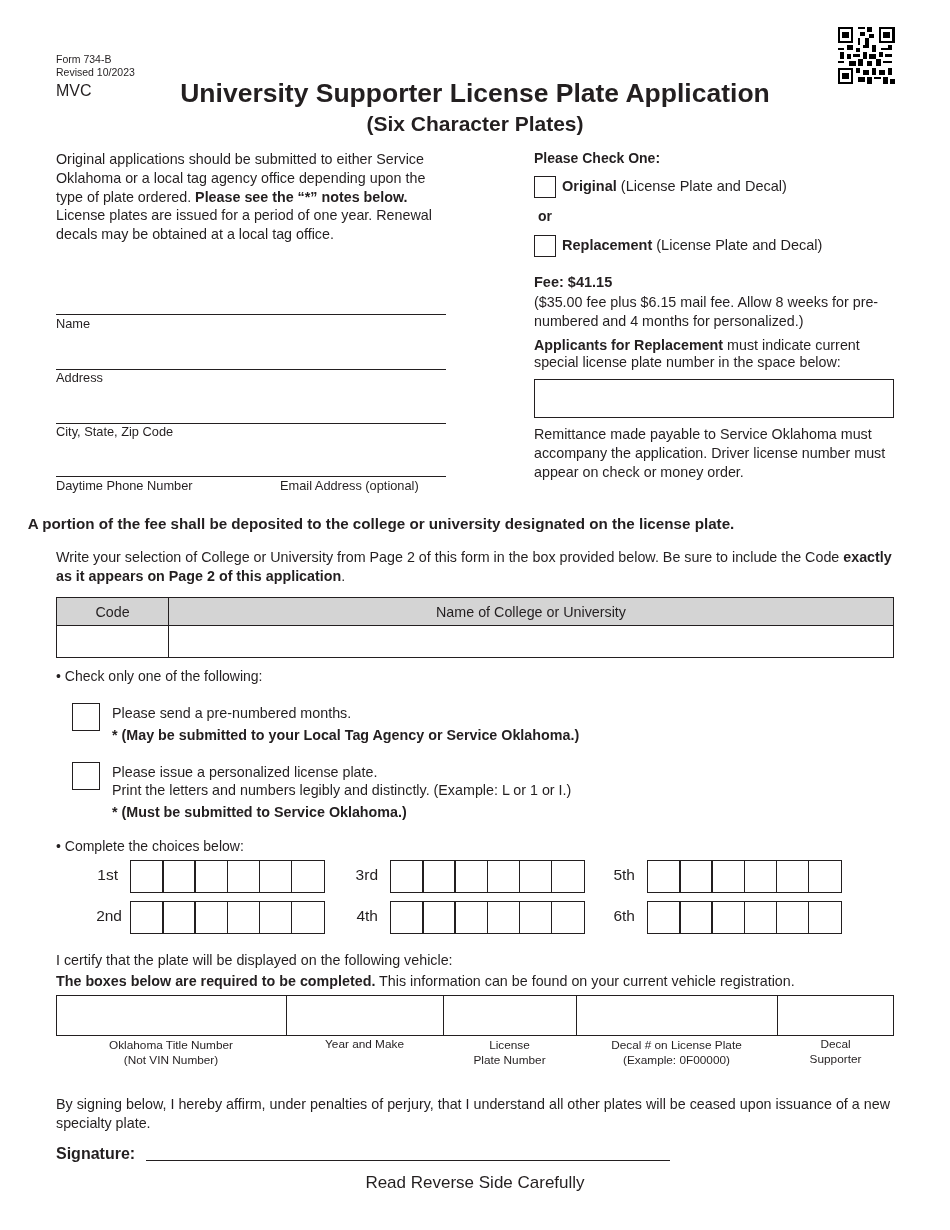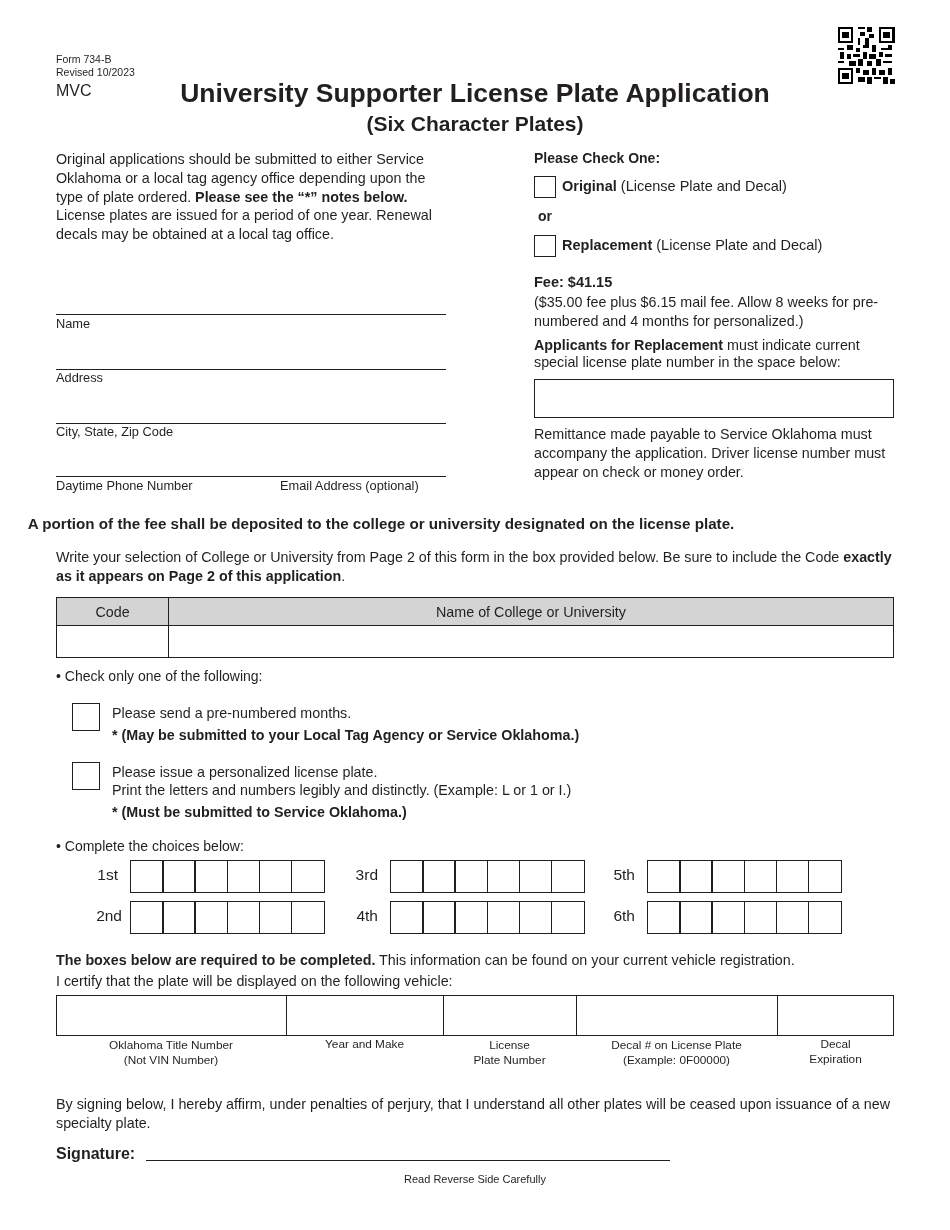--- a/index.html
+++ b/index.html
@@ -50,21 +50,21 @@
   .req { left: 56px; top: 950px; width: 860px; font-size: 14.3px; line-height: 21px; }
 
   .veh-row { left: 56px; top: 995px; width: 838px; height: 41px; display: flex; border: 1.5px solid #231f20; border-left: 1.5px solid #231f20; }
   .veh-cell { height: 100%; border-right: 1.5px solid #231f20; }
   .veh-cell:last-child { border-right: none; }
   .veh-label { font-size: 11.8px; line-height: 15px; text-align: center; }
 
   .affirm { left: 56px; top: 1079px; width: 860px; font-size: 14.3px; line-height: 18.5px; margin-top: 16px; }
   .sig-label { left: 56px; top: 1145px; font-size: 16px; font-weight: bold; }
   .sig-line { left: 146px; top: 1160px; width: 524px; border-top: 1.8px solid #231f20; }
-  .reverse { left: 0; width: 950px; top: 1173px; text-align: center; font-size: 11px; }
+  .reverse { left: 0; width: 950px; top: 1173px; text-align: center; font-size: 17px; }
 </style>
 </head>
 <body>
 
 <div class="abs formno">
   <div>Form 734-B</div>
   <div>Revised 10/2023</div>
 </div>
 <div class="abs mvc">MVC</div>
 <div class="abs title">University Supporter License Plate Application</div>
@@ -234,22 +234,22 @@
 <div class="abs plate-row" style="left:647px; top:901px;">
     <div class="plate-cell"></div>
     <div class="plate-cell"></div>
     <div class="plate-cell"></div>
     <div class="plate-cell"></div>
     <div class="plate-cell"></div>
     <div class="plate-cell"></div>
   </div>
 
 <div class="abs req">
+  <div>I certify that the plate will be displayed on the following vehicle:</div>
   <div><b>The boxes below are required to be completed.</b><span> This information can be found on your current vehicle registration.</span></div>
-  <div>I certify that the plate will be displayed on the following vehicle:</div>
 </div>
 <div class="abs veh-row">
   <div class="veh-cell" style="width:230px;"></div>
   <div class="veh-cell" style="width:157px;"></div>
   <div class="veh-cell" style="width:133px;"></div>
   <div class="veh-cell" style="width:201px;"></div>
   <div class="veh-cell" style="flex:1;"></div>
 </div>
 <div class="abs veh-label" style="left:56px; top:1038px; width:230px;">
   <div>Oklahoma Title Number</div>
@@ -261,19 +261,19 @@
 <div class="abs veh-label" style="left:443px; top:1038px; width:133px;">
   <div>License</div>
     <div>Plate Number</div>
 </div>
 <div class="abs veh-label" style="left:576px; top:1038px; width:201px;">
   <div>Decal # on License Plate</div>
     <div>(Example: 0F00000)</div>
 </div>
 <div class="abs veh-label" style="left:777px; top:1037px; width:117px;">
   <div>Decal</div>
-    <div>Expiration</div>
+    <div>Supporter</div>
 </div>
 
 <div class="abs affirm">By signing below, I hereby affirm, under penalties of perjury, that I understand all other plates will be ceased upon issuance of a new specialty plate.</div>
 <div class="abs sig-label">Signature:</div>
 <div class="abs sig-line"></div>
 <div class="abs reverse">Read Reverse Side Carefully</div>
 
 </body></html>

